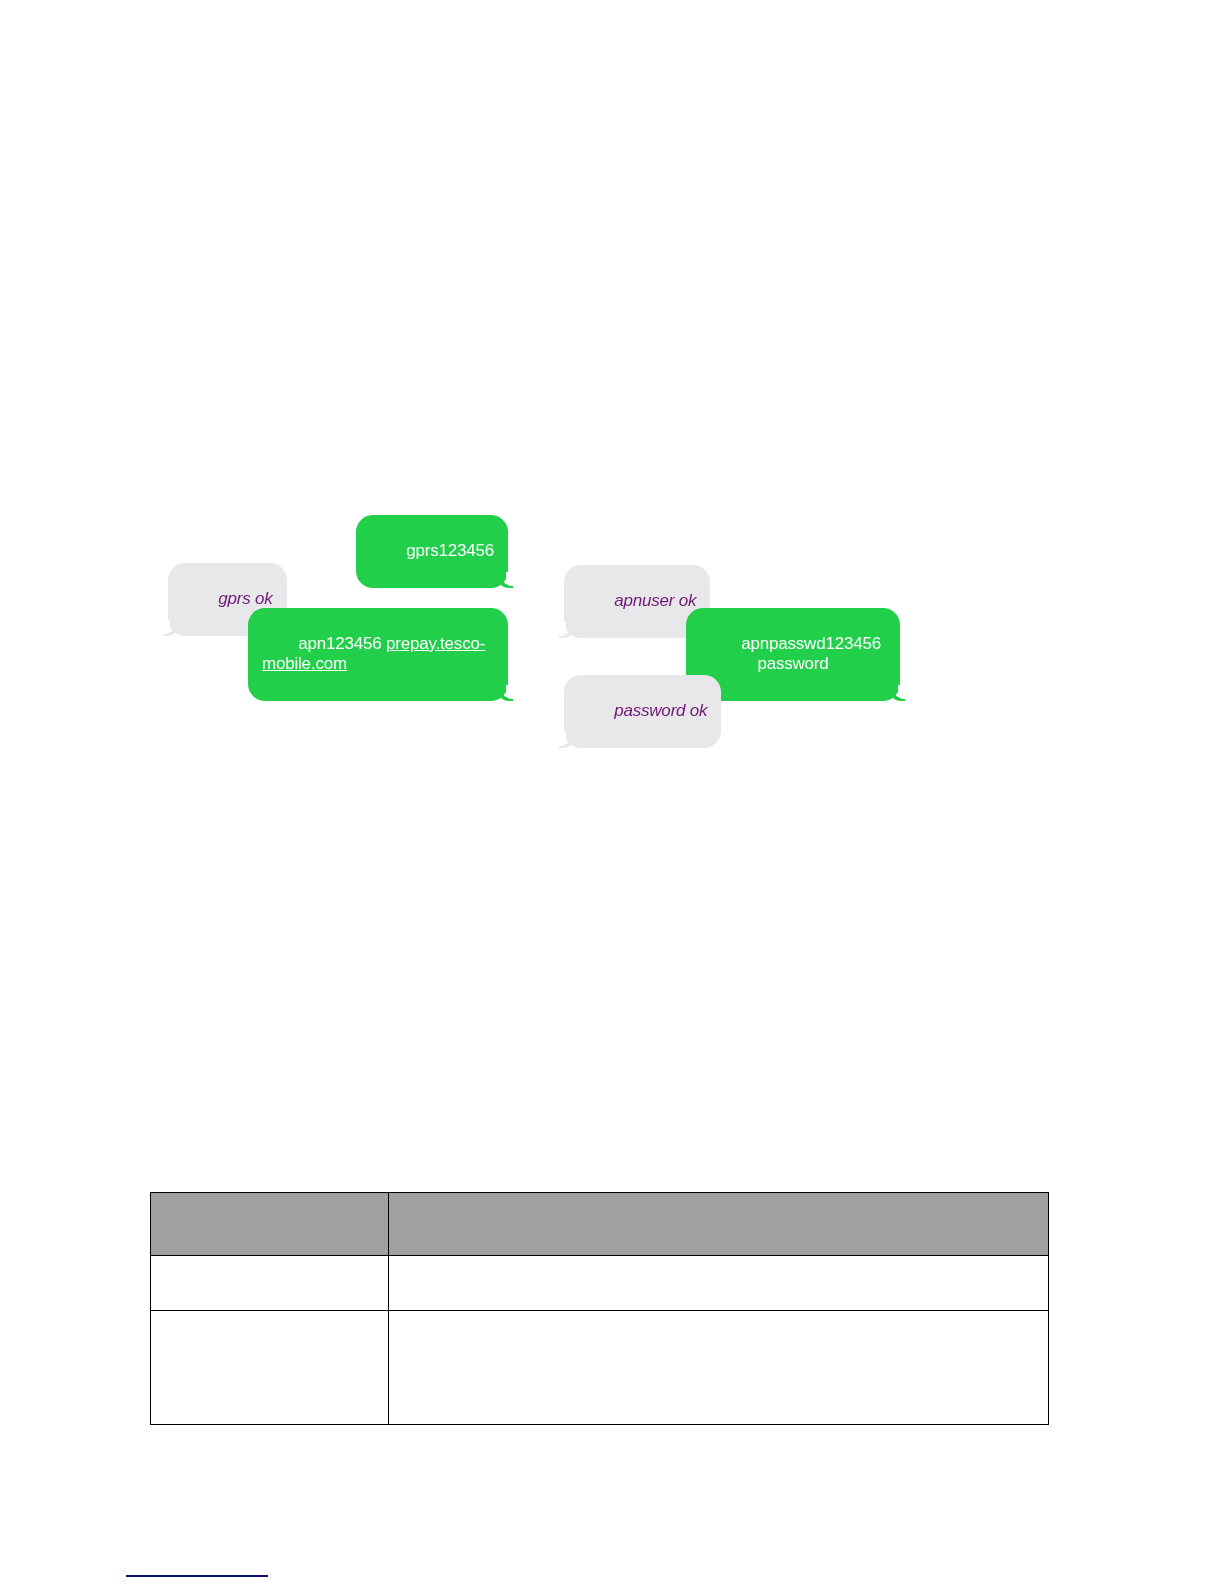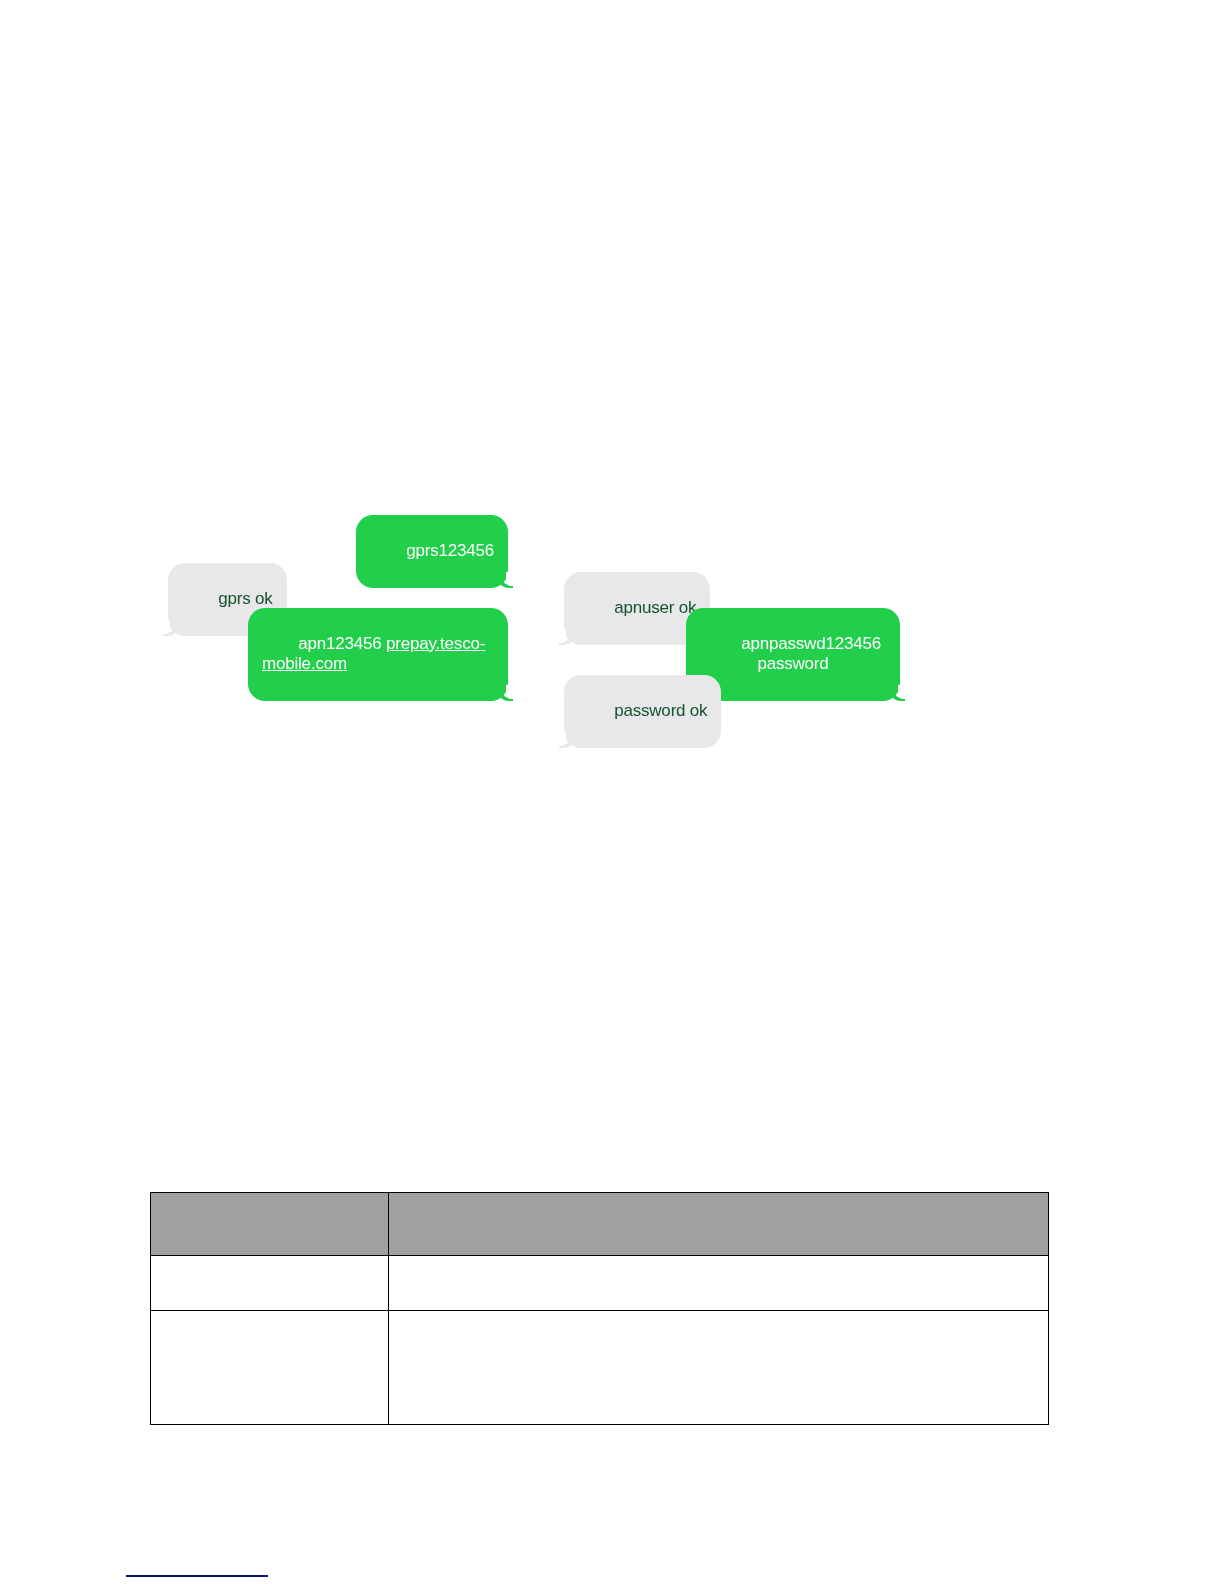--- a/index.html
+++ b/index.html
@@ -73,21 +73,22 @@
     bottom: 0px;
     width: 10px;
     height: 16px;
     background: #ffffff;
     border-bottom-left-radius: 10px;
   }
 
   
   .bubble.gray {
     background: #E8E8EA;
-    color: #14532d;
+    color: #701a75;
+    font-style: italic;
   }
   .bubble.gray::after {
     content: "";
     position: absolute;
     left: -5px;
     bottom: 0px;
     width: 16px;
     height: 16px;
     background:
       radial-gradient(circle 16px at 0% 0%, transparent 0 14px, #E8E8EA 14px 100%);
@@ -169,21 +170,21 @@
         <span>apn123456 </span><span class="link">prepay.tesco-mobile.com</span>
       </div>
     </div>
 
 
   </div>
 
   <div class="sms-figure" id="sms-figure-right">
 
 
-    <div class="bubble-row incoming" style="top:57px; padding-left:12px; box-sizing:border-box;">
+    <div class="bubble-row incoming" style="top:50px; padding-left:12px; box-sizing:border-box;">
       <div class="bubble gray">
         <span>apnuser ok</span>
       </div>
     </div>
 
     <div class="bubble-row outgoing" style="top:93px;">
       <div class="bubble green" style="max-width:186px;text-align:center;">
         <span>apnpasswd123456 password</span>
       </div>
     </div>

